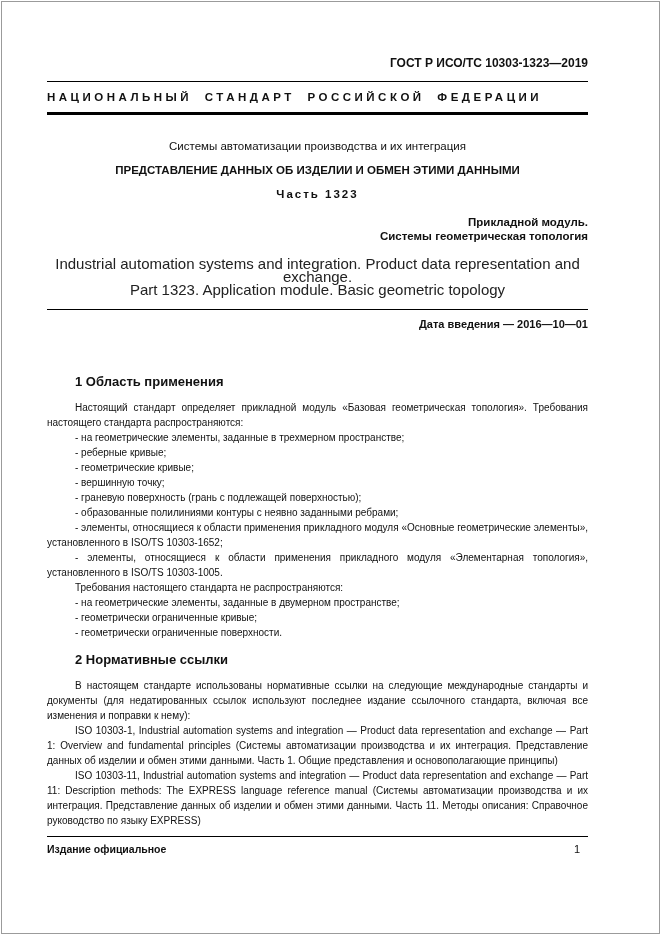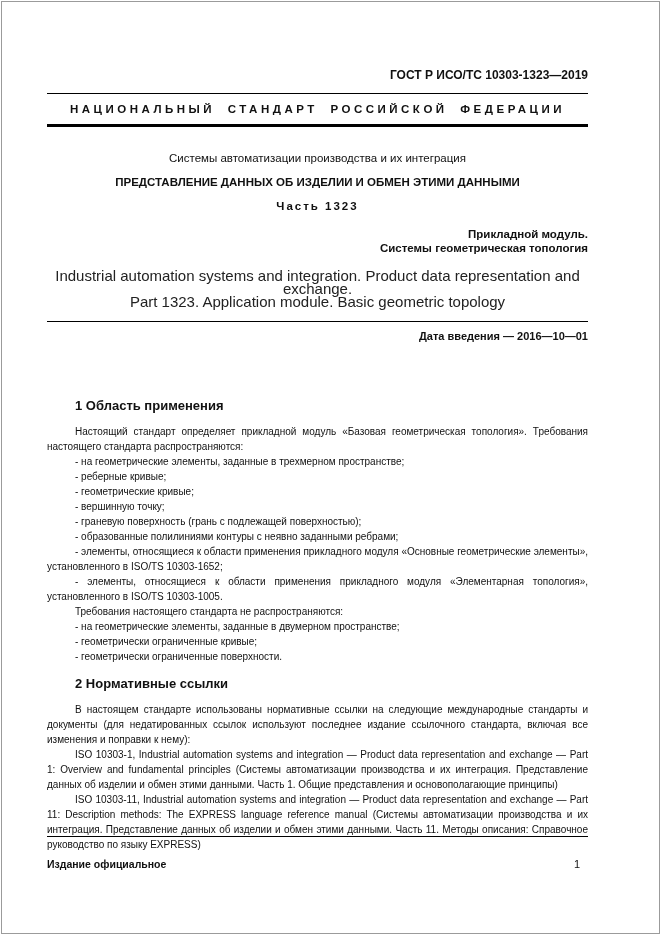--- a/index.html
+++ b/index.html
@@ -10,33 +10,33 @@
     color:#111111;
     position:relative;
     overflow:hidden;
   }
   .scan-frame {
     position:absolute; left:1px; top:1px; right:1px; bottom:1px;
     border:1px solid #9b9b9b;
     pointer-events:none;
   }
   .content {
-    position:absolute; left:47px; top:12px; width:541px;
+    position:absolute; left:47px; top:0; width:541px;
   }
   .doc-number {
     padding-top:56px;
     text-align:right;
     font-weight:bold;
     font-size:12px;
   }
   .rule-thin  { border-top:1px solid #000; margin-top:11px; }
   .rule-thick { border-top:3px solid #000; margin-top:9px; }
   .standard-type {
     margin-top:9px;
-    text-align:center;
+    text-align:left;
     font-weight:bold;
     font-size:11.5px;
     letter-spacing:3.5px;
     word-spacing:6px;
     white-space:nowrap;
   }
   .subject    { margin-top:25px; text-align:center; font-weight:normal; font-size:11.5px; }
   .main-title { margin-top:12px; text-align:center; font-weight:bold; font-size:11.5px; }
   .part-label { margin-top:12px; text-align:center; font-weight:bold; font-size:11.5px; letter-spacing:2px; }
   .module-title { margin-top:15px; text-align:right; font-weight:bold; font-size:11.5px; line-height:14px; }
@@ -47,38 +47,38 @@
     text-align:right;
     font-weight:bold;
     font-size:11px;
   }
   .section-heading {
     font-weight:bold;
     font-size:13px;
     line-height:16px;
     text-indent:28px;
   }
-  .h-scope { margin-top:56px; }
+  .h-scope { margin-top:44px; }
   .h-refs  { margin-top:12px; }
   p.body {
     font-size:10px;
     line-height:15px;
     text-align:justify;
     text-indent:28px;
   }
   p.after-heading { margin-top:10px; }
   .footer {
     position:absolute; left:47px; top:836px; width:541px;
   }
   .footer-rule { border-top:1px solid #000; }
   .footer-row {
     display:flex;
     justify-content:space-between;
     align-items:center;
-    margin-top:21px;
+    margin-top:6px;
     gap:32px;
   }
   .edition-note { font-weight:bold; font-size:10.5px; }
   .page-number  { font-size:11px; padding-right:8px; }
 </style>
 </head>
 <body>
 
 <div class="scan-frame"></div>
 

